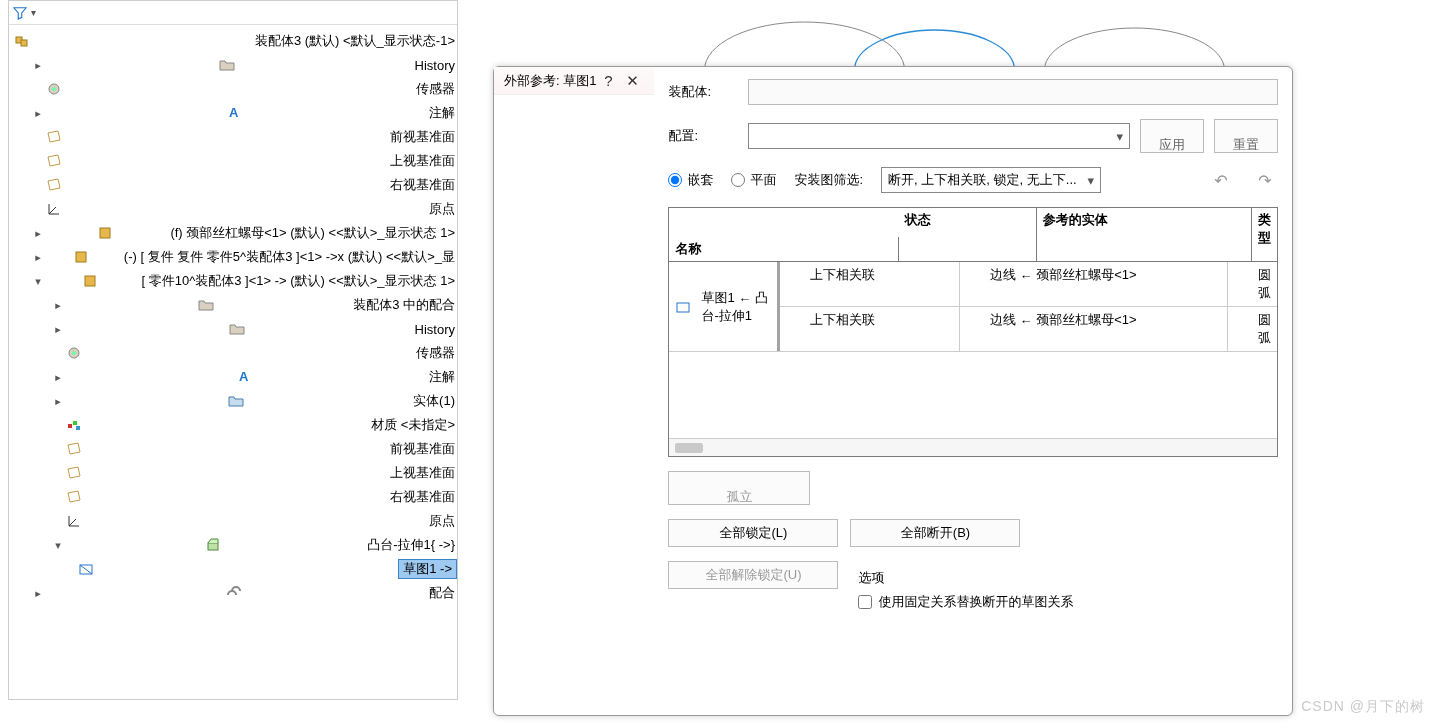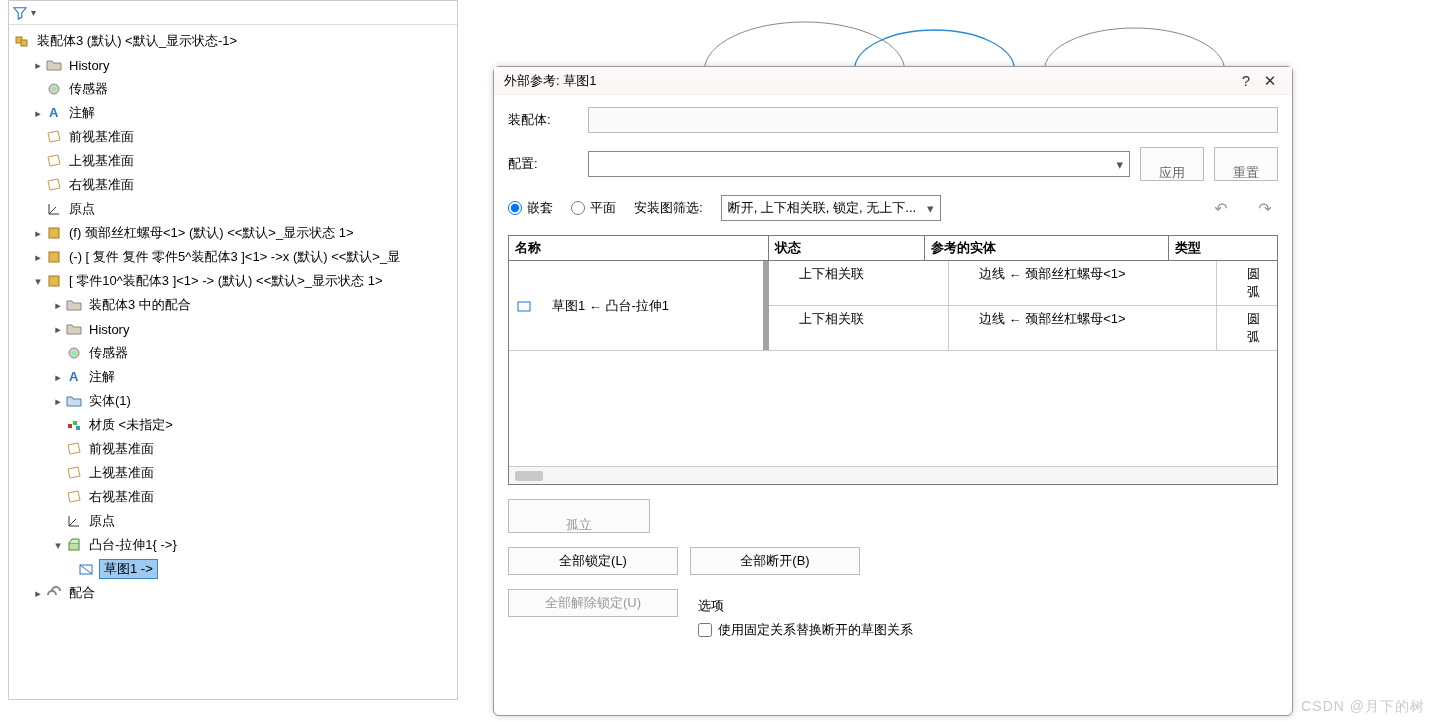--- a/index.html
+++ b/index.html
@@ -2,56 +2,56 @@
 <html><head>
 <meta charset="utf-8">
 <style>
 * { box-sizing: border-box; margin: 0; padding: 0; font-family: "Microsoft YaHei", Arial, sans-serif; font-size: 13px; }
 body { background: #fff; width: 1439px; height: 722px; overflow: hidden; position: relative; }
 
 .tree-panel { position: absolute; left: 8px; top: 0; width: 450px; height: 700px; background: #fff; border: 1px solid #ccc; }
 .tree-toolbar { height: 24px; border-bottom: 1px solid #ddd; display: flex; align-items: center; padding: 2px 4px; gap: 4px; }
 .filter-icon { width:14px; height:14px; }
 .tree-content { padding: 4px 0; overflow:auto; height:calc(100% - 24px);}
-.tree-row { display: flex; align-items: center; height: 24px; padding-left: 4px; white-space: nowrap; cursor: default; }
+.tree-row { display: flex; align-items: center; height: 24px; padding-left: 4px; white-space: nowrap; cursor: default; justify-content: space-between; }
 .tree-row.selected .label-text { background: #9ec9f0; border:1px solid #3a86c4; padding:0 4px;}
 .exp { width: 14px; text-align:center; color:#555; cursor:pointer; font-size:11px;}
 .ticon { width: 18px; height: 18px; display:flex; align-items:center; justify-content:center; margin-right: 4px; }
 .ticon svg { width:16px; height:16px; }
 .tree-row .label-text { padding: 0 2px; }
 
 .canvas-bg { position:absolute; left:470px; top:0; right:0; height:80px; }
 .canvas-bg svg { width:100%; height:100%; }
 
-.dialog { position:absolute; left:493px; top:66px; width:800px; height:650px; background:#fff; border:1px solid #999; border-radius:6px; box-shadow:0 0 6px rgba(0,0,0,0.2); display:flex; flex-direction:column;}
+.dialog { position:absolute; left:493px; top:66px; width:800px; height:650px; background:#fff; border:1px solid #999; border-radius:6px; box-shadow:0 0 6px rgba(0,0,0,0.2); display:flex; flex-direction:row;}
 .dlg-title { height:28px; display:flex; align-items:center; padding:0 10px; border-bottom:1px solid #eee; background:linear-gradient(#fdfaf9,#fbf5f4);}
 .dlg-title-text { flex:1; }
 .dlg-help, .dlg-close { width:24px; height:24px; display:flex; align-items:center; justify-content:center; cursor:pointer; color:#333; font-size:15px;}
 .dlg-body { padding:12px 14px; display:flex; flex-direction:column; gap:14px; flex:1; overflow:hidden;}
 .form-row { display:flex; align-items:center; gap:10px; }
 .form-label { width:70px; }
 .text-input { flex:1; height:26px; border:1px solid #bbb; padding:0 6px; background:#fafafa; }
 .btn { height:26px; padding:16px 18px; border:1px solid #bbb; background:#fbfbfb; cursor:pointer; color:#666;}
 .select { height:26px; border:1px solid #888; padding:0 6px; background:#fff; min-width:220px; display:flex; align-items:center; justify-content:space-between;}
 .select .dd { color:#555; }
 .radio-row { display:flex; align-items:center; gap:18px; }
 .radio { display:flex; align-items:center; gap:5px; }
 .radio input { width:14px; height:14px; }
 .icon-btn { width:26px; height:26px; border:none; background:none; color:#999; cursor:pointer; font-size:16px;}
 
 .grid { border:1px solid #7a7a7a; height:250px; display:flex; flex-direction:column; }
 .grid-head { display:flex; background:#fff; border-bottom:1px solid #7a7a7a; }
 .grid-head .gh { border-right:1px solid #7a7a7a; padding:3px 6px; font-weight:bold; background:#fff;}
-.col-name { width:260px; }
+.col-name { width:260px;margin-top:29px; }
 .col-state { width:156px; }
 .col-ref { width:244px; }
 .col-type { flex:1; }
 .grid-body { flex:1; overflow:auto; position:relative;}
 .grid-row-set { display:flex; border-bottom:1px solid #ccc; }
-.name-cell { width:260px; display:flex; align-items:center; gap:15px; padding:4px 6px; border-right:6px solid #a3a3a3;}
+.name-cell { width:260px; display:flex; align-items:center; gap:6px; padding:4px 6px; border-right:3px solid #a3a3a3;}
 .sub-cells { flex:1; }
 .sub-row { display:flex; border-bottom:1px solid #ccc; }
 .sub-row:last-child { border-bottom:none;}
 .sub-row .sc { border-right:1px solid #ccc; padding:4px 6px;margin-left:24px; }
 .sc-state { width:156px; }
 .sc-ref { width:244px; }
 .sc-type { flex:1; }
 .grid-scroll-stub { height:18px; background:#f6f6f6; border-top:1px solid #ccc; }
 .grid-scroll-stub .thumb { width:28px; height:10px; background:#c9c9c9; margin:4px 0 0 6px; border-radius:2px;}
 

